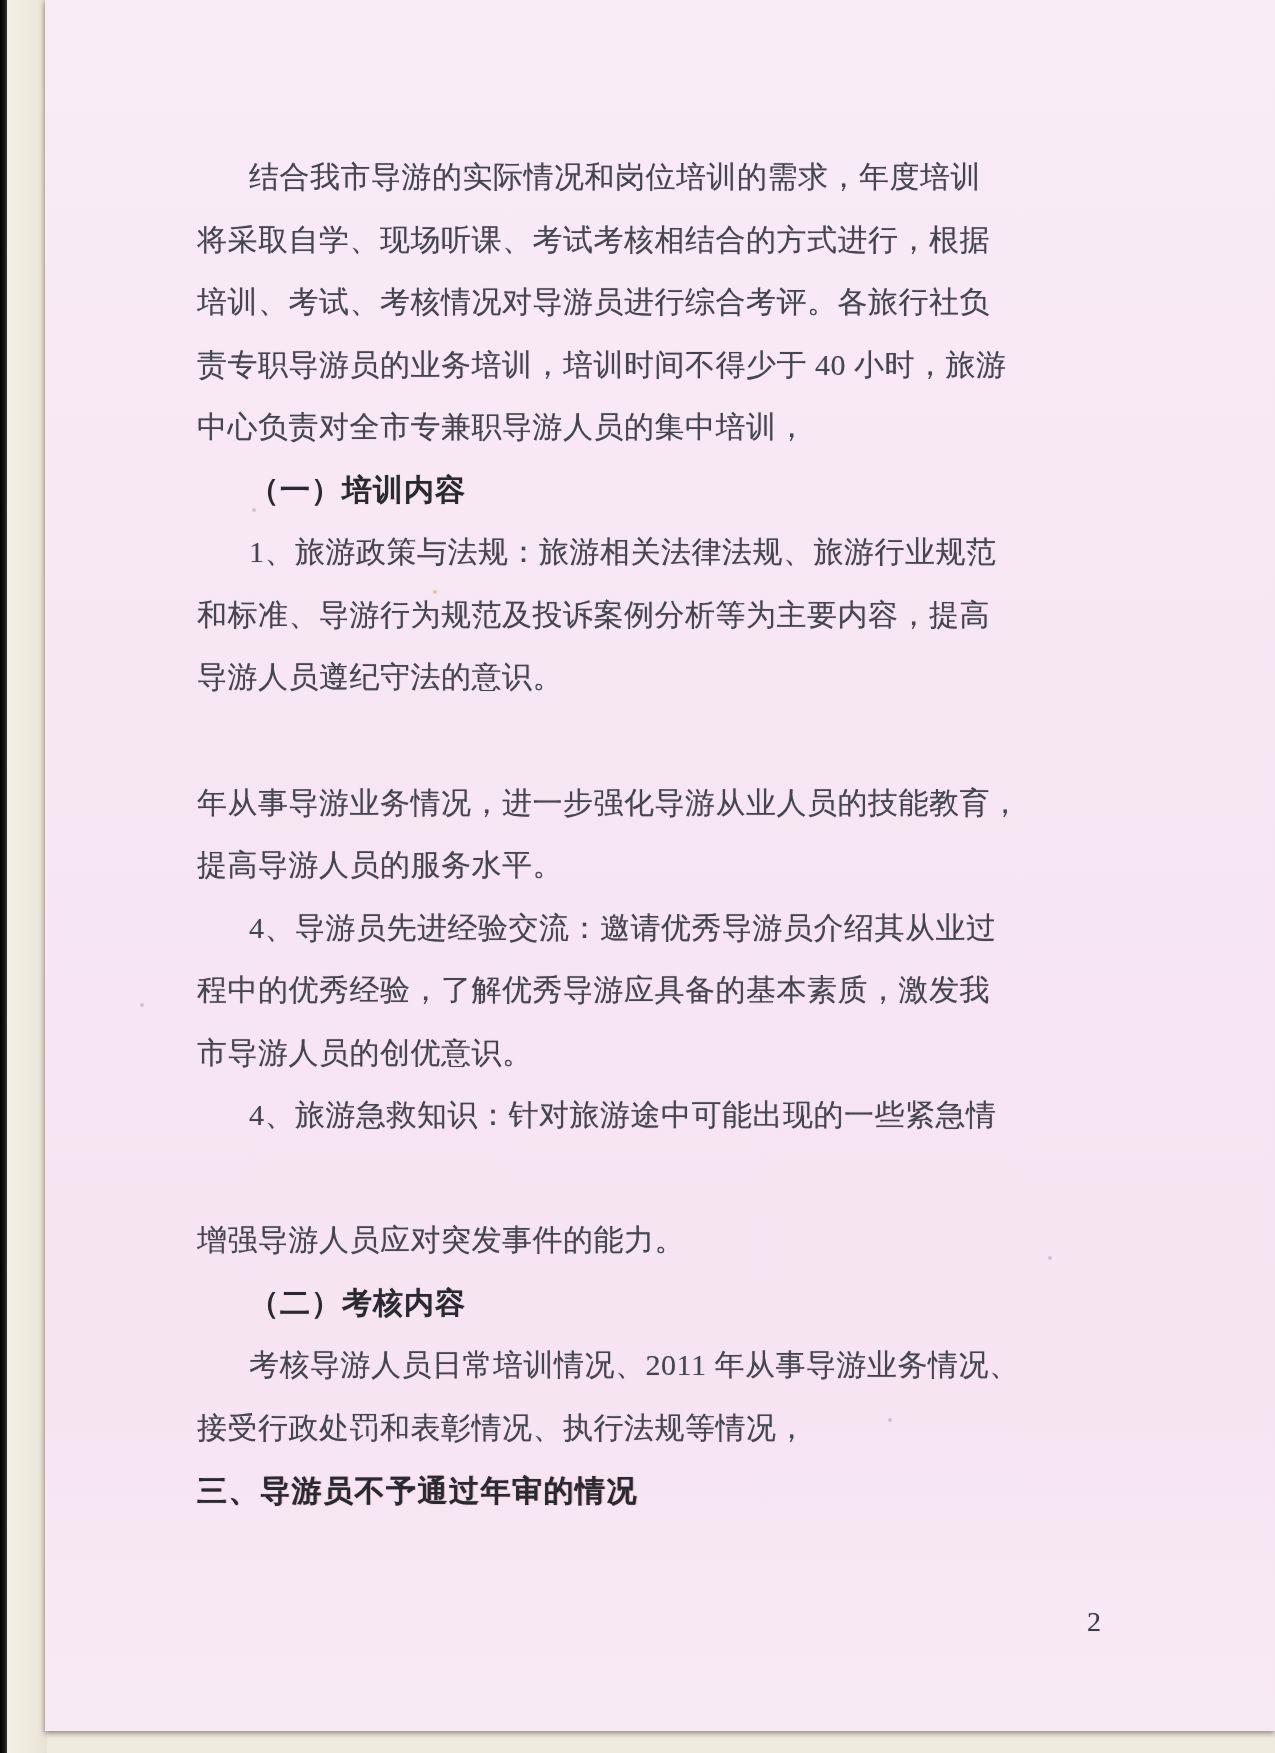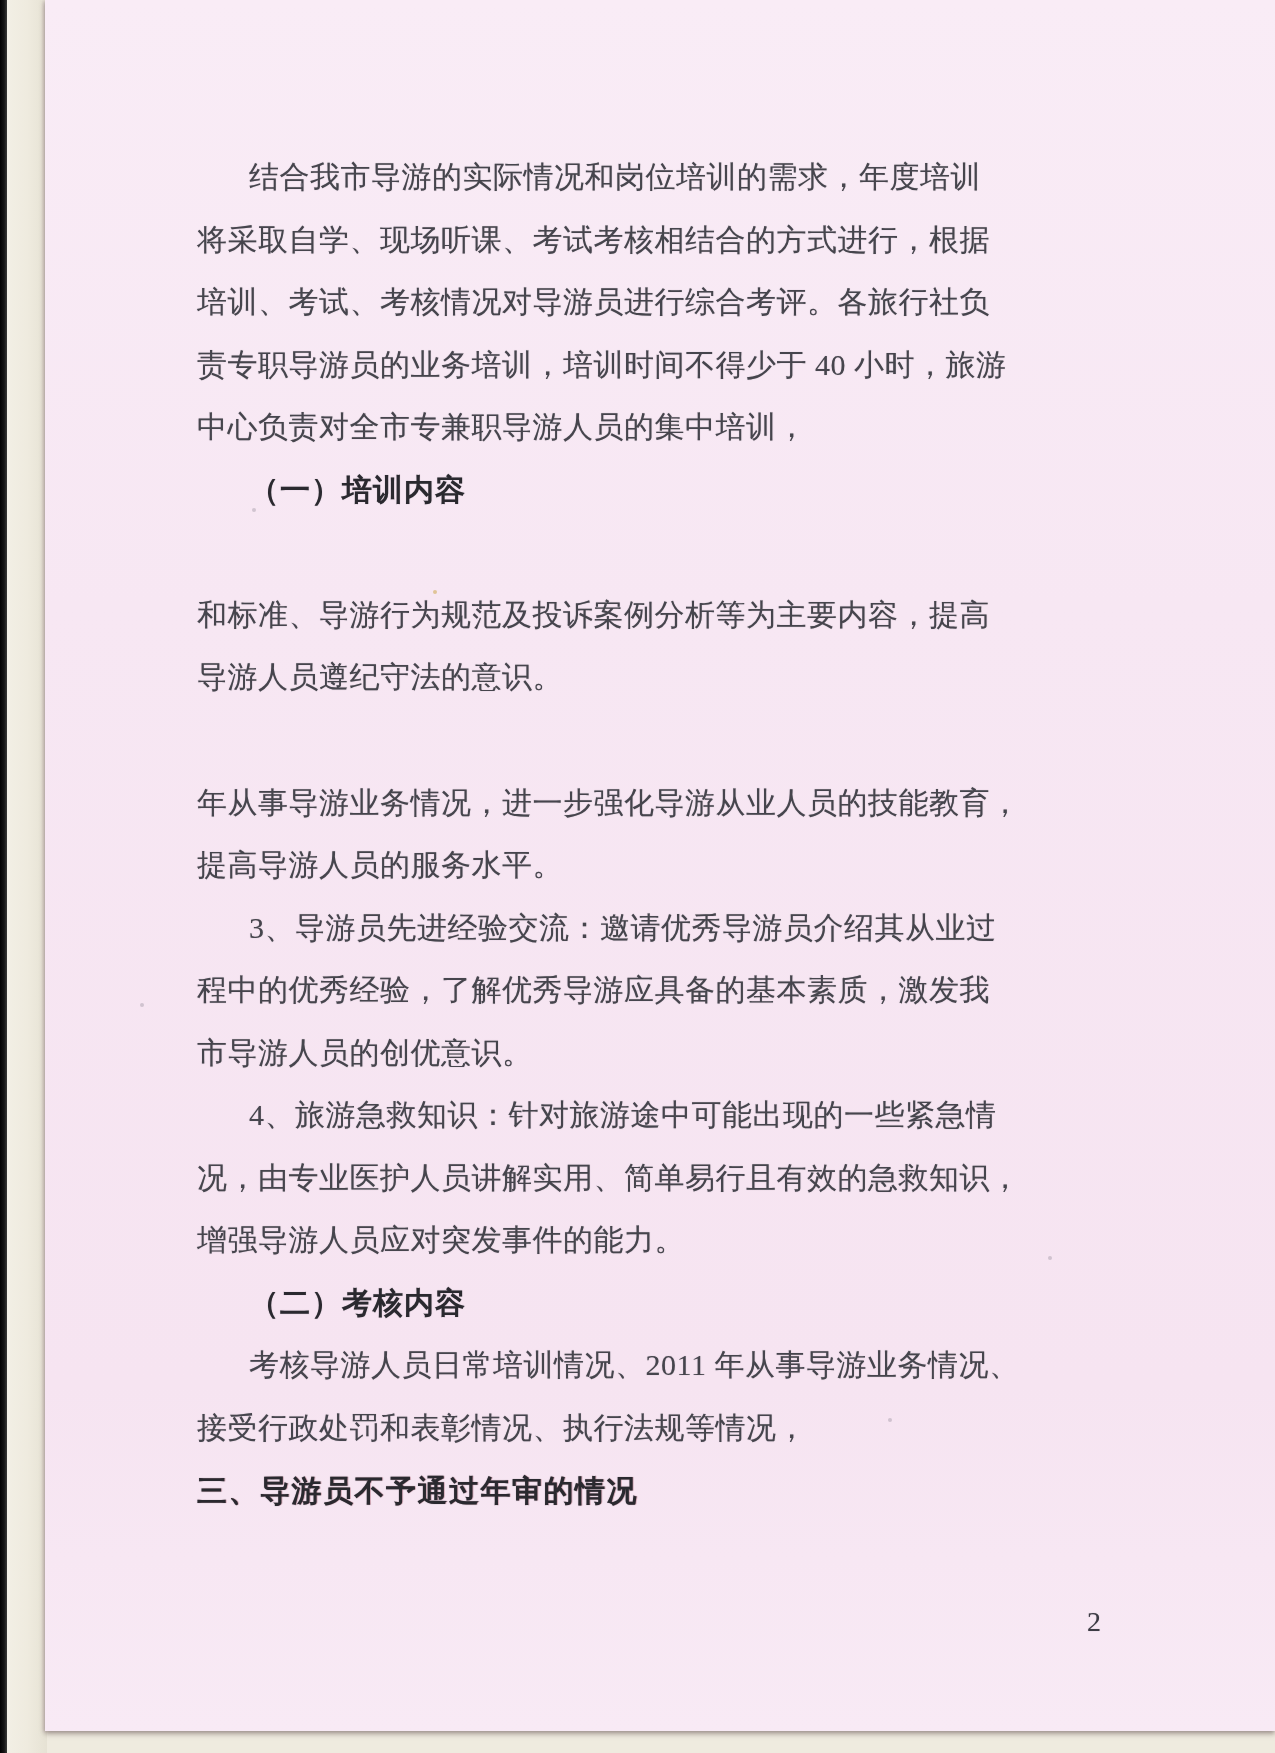--- a/index.html
+++ b/index.html
@@ -82,29 +82,29 @@
   <div class="edge-strip"></div>
 
   <div class="paper">
     <div class="text-block">
         <div class="line style-body indent" style="top: 155px;">结合我市导游的实际情况和岗位培训的需求，年度培训</div>
         <div class="line style-body" style="top: 217.55px;">将采取自学、现场听课、考试考核相结合的方式进行，根据</div>
         <div class="line style-body" style="top: 280.1px; text-align: center;">培训、考试、考核情况对导游员进行综合考评。各旅行社负</div>
         <div class="line style-body" style="top: 342.65px;">责专职导游员的业务培训，培训时间不得少于 40 小时，旅游</div>
         <div class="line style-body" style="top: 405.2px;">中心负责对全市专兼职导游人员的集中培训，</div>
         <div class="line style-subheading indent" style="top: 467.75px;">（一）培训内容</div>
+        <div class="line style-body indent" style="top: 530.3px;">1、旅游政策与法规：旅游相关法律法规、旅游行业规范</div>
         <div class="line style-body" style="top: 592.85px;">和标准、导游行为规范及投诉案例分析等为主要内容，提高</div>
         <div class="line style-body" style="top: 655.4px;">导游人员遵纪守法的意识。</div>
         <div class="line style-body" style="top: 780.5px;">年从事导游业务情况，进一步强化导游从业人员的技能教育，</div>
         <div class="line style-body" style="top: 843.05px;">提高导游人员的服务水平。</div>
-        <div class="line style-body indent" style="top: 905.6px;">3、导游员先进经验交流：邀请优秀导游员介绍其从业过</div>
+        <div class="line style-body indent" style="top: 905.6px;">4、导游员先进经验交流：邀请优秀导游员介绍其从业过</div>
         <div class="line style-body" style="top: 968.15px;">程中的优秀经验，了解优秀导游应具备的基本素质，激发我</div>
         <div class="line style-body" style="top: 1030.7px;">市导游人员的创优意识。</div>
         <div class="line style-body indent" style="top: 1093.25px;">4、旅游急救知识：针对旅游途中可能出现的一些紧急情</div>
-        <div class="line style-body" style="top: 1155.8px;">况，由专业医护人员讲解实用、简单易行且有效的急救知识，</div>
         <div class="line style-body" style="top: 1218.35px;">增强导游人员应对突发事件的能力。</div>
         <div class="line style-subheading indent" style="top: 1280.9px;">（二）考核内容</div>
         <div class="line style-body indent" style="top: 1343.45px;">考核导游人员日常培训情况、2011 年从事导游业务情况、</div>
         <div class="line style-heading" style="top: 1468.55px;">三、导游员不予通过年审的情况</div>
         <div class="line style-body" style="top: 1406px;">接受行政处罚和表彰情况、执行法规等情况，</div>
       </div>
 
     <div class="page-number">2</div>
 
     <div class="speck" style="left:255px; top:183px;"></div>

